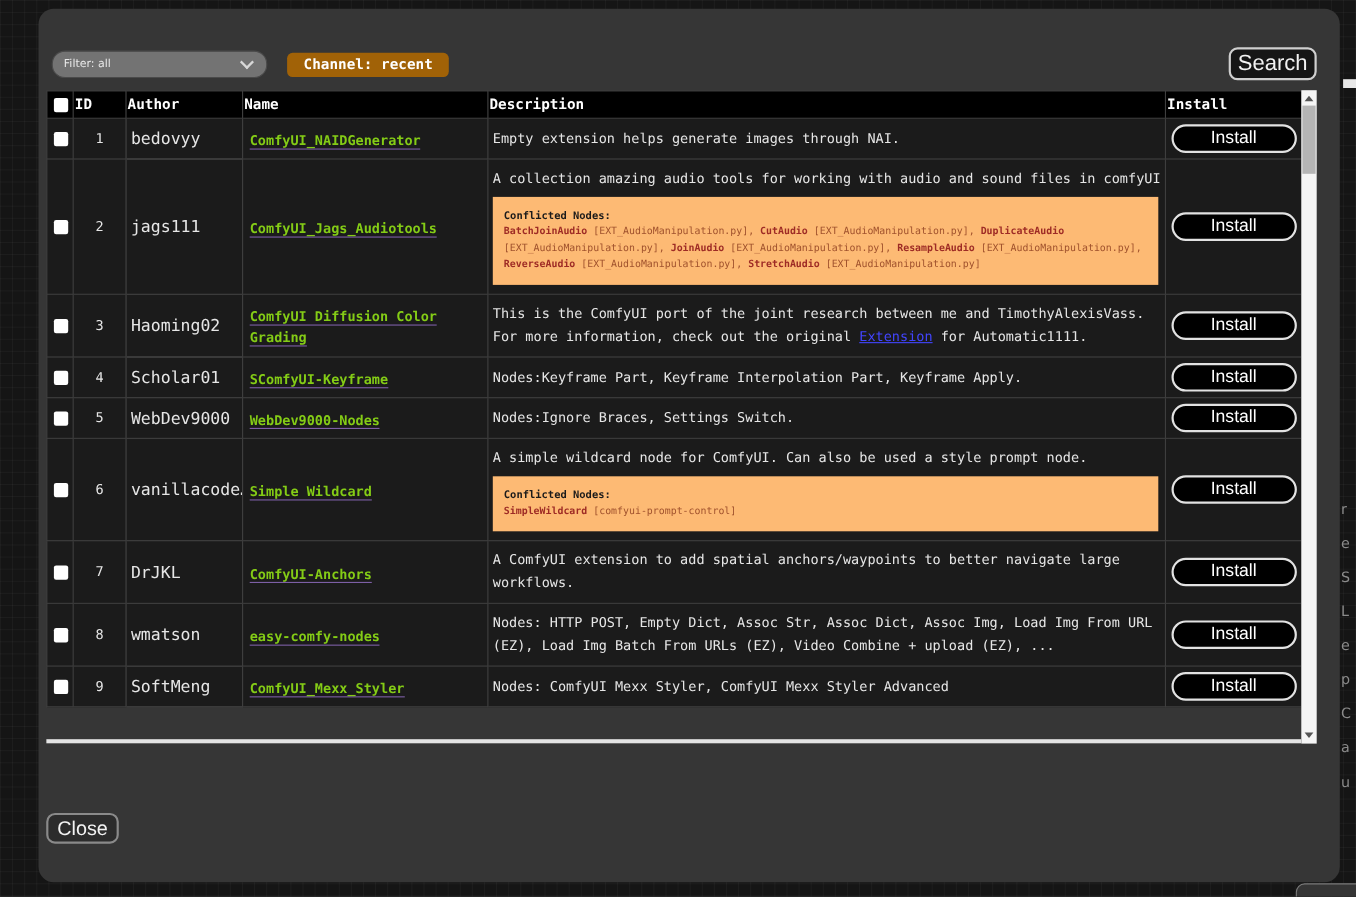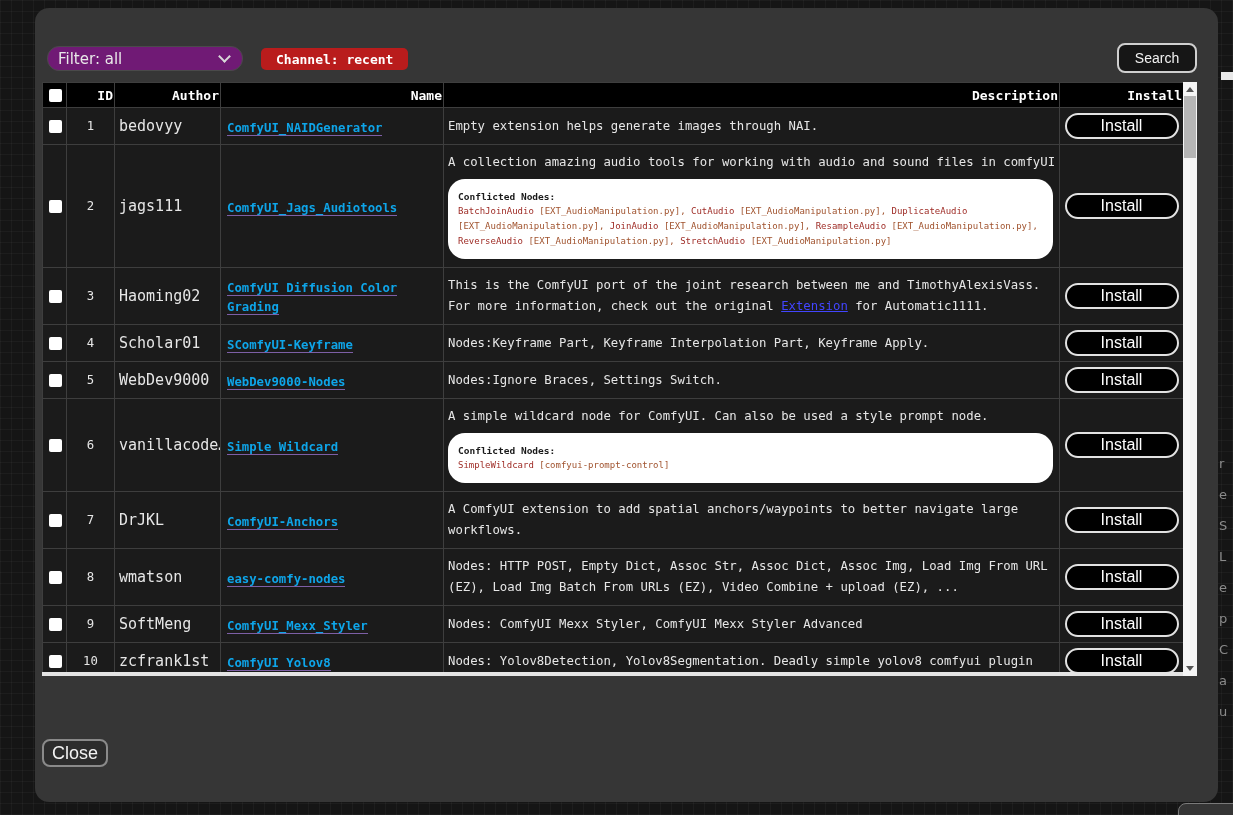--- a/index.html
+++ b/index.html
@@ -15,57 +15,57 @@
   
   .edge-strip{position:absolute;left:1219px;top:448px;width:13px;overflow:hidden;color:#8a8a8a;
     font:13px "DejaVu Sans", sans-serif;line-height:31px;white-space:pre;}
   .edge-strip span{display:block;}
   .white-frag{position:absolute;left:1221px;top:72px;width:12px;height:8px;background:#e8e8e8;}
   .partial-btn{position:absolute;left:1178px;top:803px;width:80px;height:30px;background:#353535;
     border:1px solid #7a7a7a;border-radius:8px 0 0 0;}
   
   .modal{position:absolute;left:35px;top:8px;width:1183px;height:794px;background:#363636;border-radius:14px;}
   
-  .select-wrap{position:absolute;left:12px;top:38px;width:196px;height:25px;background:#701a75;
+  .select-wrap{position:absolute;left:12px;top:38px;width:196px;height:25px;background:#737373;
     border:1px solid #4a4a4a;border-radius:12px;display:flex;align-items:center;color:#e8e8e8;
-    font-size:15px;padding:0 10px;box-sizing:border-box;cursor:default;}
+    font-size:10px;padding:0 10px;box-sizing:border-box;cursor:default;}
   .chev{width:7px;height:7px;border-right:2px solid #d8d8d8;border-bottom:2px solid #d8d8d8;
     transform:rotate(45deg);margin-left:auto;margin-right:3px;margin-top:-4px;}
-  .badge{position:absolute;left:226px;top:40px;height:22px;background:#b91c1c;color:#fff;
+  .badge{position:absolute;left:226px;top:40px;height:22px;background:#a16207;color:#fff;
     border-radius:5px;font:bold 13px "DejaVu Sans Mono", monospace;display:flex;align-items:center;
     padding:0 15px;}
   .search{position:absolute;left:870px;top:38px;width:200px;height:25px;background:#2e2e2e;
     border:1px solid #787878;border-radius:8px;color:#e8e8e8;font-size:15px;padding:0 8px;
     box-sizing:border-box;outline:none;}
   .search::placeholder{color:#8f8f8f;}
   .btn{background:#161616;color:#f2f2f2;border:2px solid #cfcfcf;border-radius:8px;cursor:pointer;}
-  .search-btn{position:absolute;left:1082px;top:35px;width:80px;height:30px;font-size:14px;}
+  .search-btn{position:absolute;left:1082px;top:35px;width:80px;height:30px;font-size:20px;}
   .close-btn{position:absolute;left:7px;top:731px;width:66px;height:28px;font-size:18px;
     border-color:#8a8a8a;background:#2c2c2c;}
   
   .table-zone{position:absolute;left:7px;top:74px;width:1141px;height:594px;overflow:hidden;}
   table{border-collapse:collapse;table-layout:fixed;width:1141px;
     font-family:"DejaVu Sans Mono", monospace;color:#e6e6e6;}
   th,td{border:1px solid #3e3e3e;}
   thead th{background:#000;color:#fff;font:bold 13px "DejaVu Sans Mono", monospace;
-    height:22px;text-align:right;}
+    height:22px;text-align:left;}
   tbody td{background:#1b1b1b;vertical-align:middle;}
   .c-check{text-align:center;}
   .c-id{text-align:center;font-size:12.3px;}
   .c-author{font-size:15px;padding:2px 4px;overflow:hidden;white-space:nowrap;}
   .c-name{padding:2px 6px;}
-  .name-link{color:#0ea5e9;font-weight:bold;font-size:12.3px;text-decoration:none;
+  .name-link{color:#84cc16;font-weight:bold;font-size:12.3px;text-decoration:none;
     border-bottom:1px solid #7d5fa6;cursor:pointer;}
   .c-desc{padding:7px 2px 7px 4px;font-size:12.3px;line-height:21px;}
   .desc-link{color:#4245FF;text-decoration:underline;cursor:pointer;}
-  .conflict-box{background:#ffffff;border-radius:17px;margin:6px 4px 1px 0;padding:10px;
+  .conflict-box{background:#fdba74;border-radius:0;margin:6px 4px 1px 0;padding:10px;
     color:#1a1a1a;}
   .cf-title{font:bold 9.5px "DejaVu Sans Mono", monospace;line-height:15px;}
   .cf-body{font:9px "DejaVu Sans Mono", monospace;line-height:15px;color:#A0522D;}
-  .cf-name{color:#9E2B25;font-weight:normal;text-align:right;}
+  .cf-name{color:#9E2B25;font-weight:bold;text-align:right;}
   .cf-src{color:#A0522D;}
   .c-install{text-align:center;}
   .install-btn{display:block;margin:4px auto;width:114px;height:26px;background:#000;color:#fff;
     border:2px solid #e2e2e2;border-radius:13px;font-size:16px;cursor:pointer;}
   input[type=checkbox]{appearance:none;-webkit-appearance:none;width:13px;height:13px;
     background:#fff;border:none;border-radius:2px;vertical-align:middle;cursor:pointer;}
   .hdr-check{background:#9a9a9a;}
   .hstrip{position:absolute;left:0;bottom:0;width:1141px;height:4px;background:#e4e4e4;}
   
   .scrollbar{position:absolute;left:1148px;top:74px;width:14px;height:594px;background:#f5f5f5;}
@@ -223,32 +223,20 @@
             <td class="c-id">9</td>
             <td class="c-author">SoftMeng</td>
             <td class="c-name"><a class="name-link" href="#">ComfyUI_Mexx_Styler</a></td>
             <td class="c-desc">
               <div class="desc-text">Nodes: ComfyUI Mexx Styler, ComfyUI Mexx Styler Advanced</div>
             </td>
             <td class="c-install">
               <button class="install-btn">Install</button>
             </td>
           </tr>
-          <tr>
-            <td class="c-check"><input type="checkbox" style=""></td>
-            <td class="c-id">10</td>
-            <td class="c-author">zcfrank1st</td>
-            <td class="c-name"><a class="name-link" href="#">ComfyUI Yolov8</a></td>
-            <td class="c-desc">
-              <div class="desc-text">Nodes: Yolov8Detection, Yolov8Segmentation. Deadly simple yolov8 comfyui plugin</div>
-            </td>
-            <td class="c-install">
-              <button class="install-btn">Install</button>
-            </td>
-          </tr>
         </tbody>
     </table>
     <div class="hstrip"></div>
   </div>
 
   <div class="scrollbar">
     <div class="sb-up"></div>
     <div class="sb-thumb"></div>
     <div class="sb-down"></div>
   </div>

